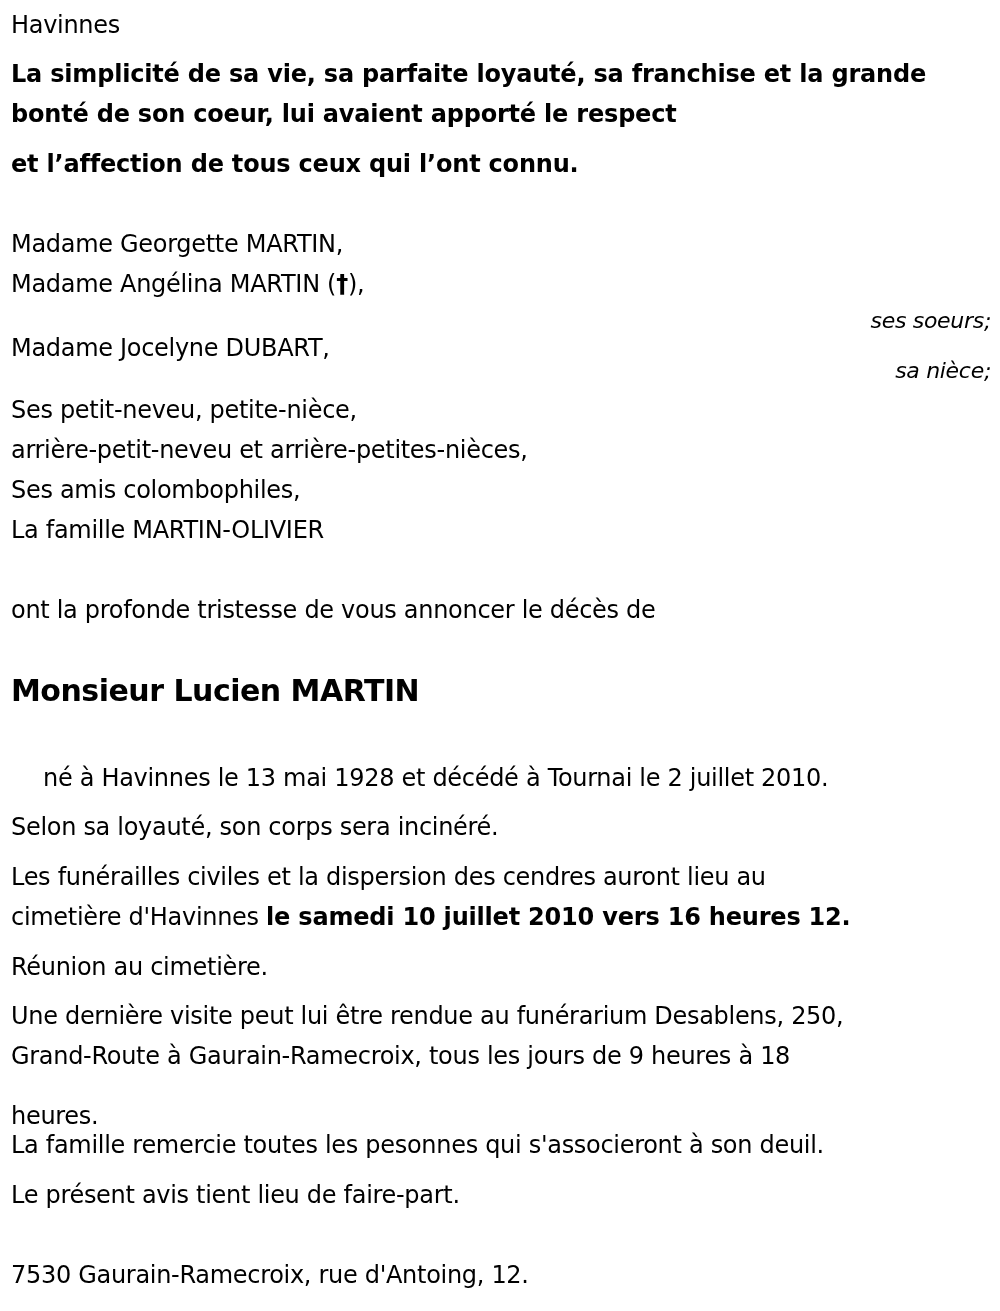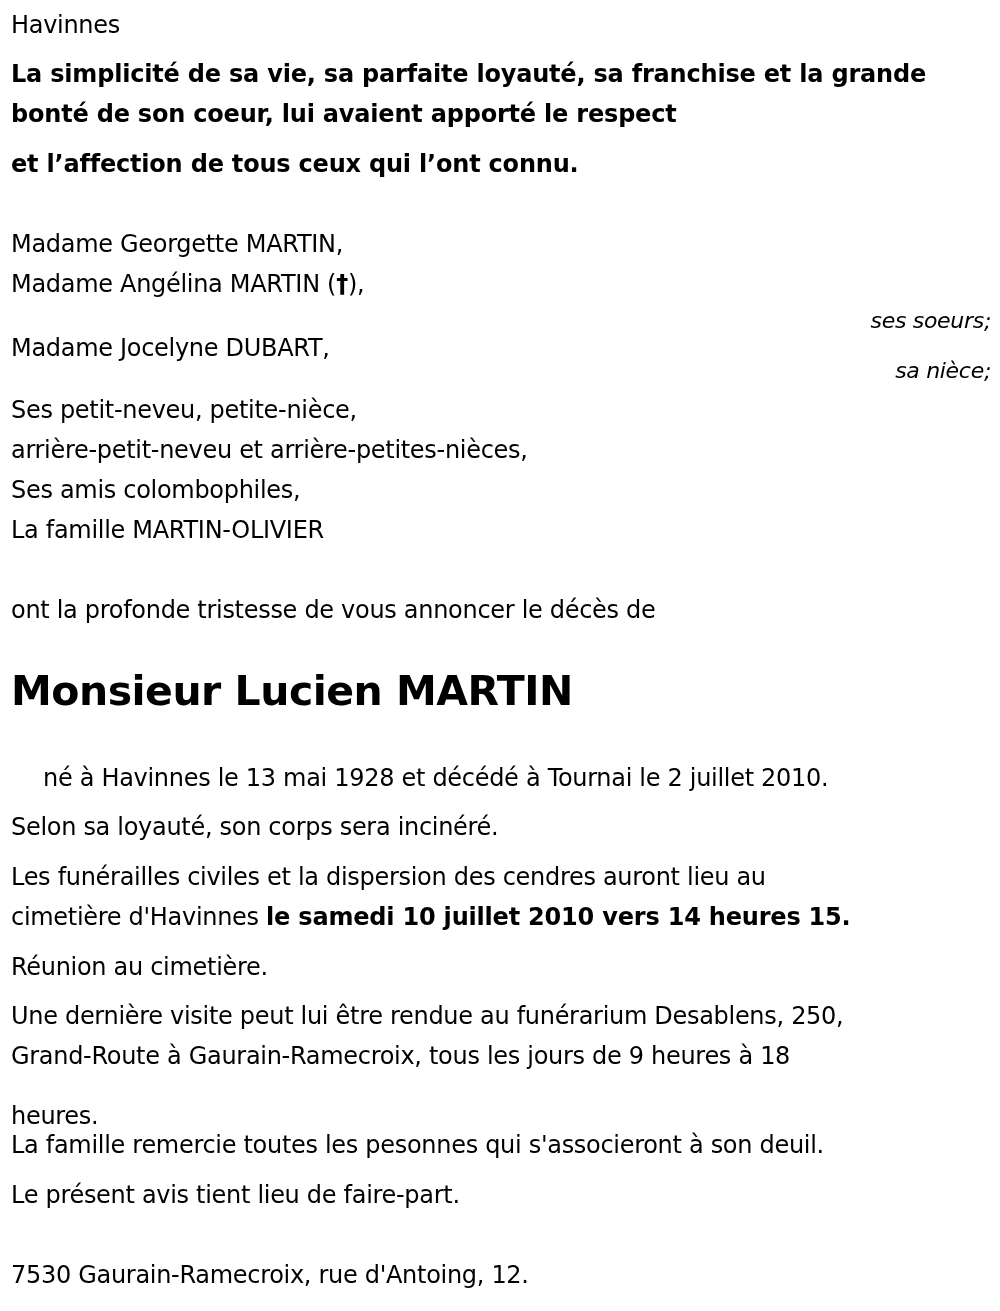--- a/index.html
+++ b/index.html
@@ -31,21 +31,21 @@
     }
     .bold { font-weight: bold; letter-spacing: -0.2px; }
     .right {
       left: auto;
       right: 0;
       text-align: right;
       font-style: italic;
       font-size: 22px;
     }
     .title {
-      font-size: 41px;
+      font-size: 30px;
       line-height: 42px;
       font-weight: bold;
       letter-spacing: -0.5px;
     }
     .cross {
       font-weight: bold;
     }
   </style>
 </head>
 <body>
@@ -70,21 +70,21 @@
   <div class="ln" style="top:475px;">Ses amis colombophiles,</div>
   <div class="ln" style="top:515px;">La famille MARTIN-OLIVIER</div>
 
   <div class="ln" style="top:595px;">ont la profonde tristesse de vous annoncer le décès de</div>
 
   <div class="ln title" style="top:670px;">Monsieur Lucien MARTIN</div>
 
   <div class="ln" style="top:763px;margin-left:32px;">né à Havinnes le 13 mai 1928 et décédé à Tournai le 2 juillet 2010.</div>
   <div class="ln" style="top:812px;">Selon sa loyauté, son corps sera incinéré.</div>
   <div class="ln" style="top:862px;">Les funérailles civiles et la dispersion des cendres auront lieu au</div>
-  <div class="ln" style="top:902px;"><span>cimetière d'Havinnes </span><span class="bold">le samedi 10 juillet 2010 vers 14 heures 15.</span></div>
+  <div class="ln" style="top:902px;"><span>cimetière d'Havinnes </span><span class="bold">le samedi 10 juillet 2010 vers 16 heures 12.</span></div>
   <div class="ln" style="top:952px;">Réunion au cimetière.</div>
   <div class="ln" style="top:1001px;">Une dernière visite peut lui être rendue au funérarium Desablens, 250,</div>
   <div class="ln" style="top:1041px;">Grand-Route à Gaurain-Ramecroix, tous les jours de 9 heures à 18</div>
   <div class="ln" style="top:1081px;margin-top:20px;">heures.</div>
   <div class="ln" style="top:1130px;">La famille remercie toutes les pesonnes qui s'associeront à son deuil.</div>
   <div class="ln" style="top:1180px;">Le présent avis tient lieu de faire-part.</div>
 
   <div class="ln" style="top:1260px;">7530 Gaurain-Ramecroix, rue d'Antoing, 12.</div>
 
 </div>

